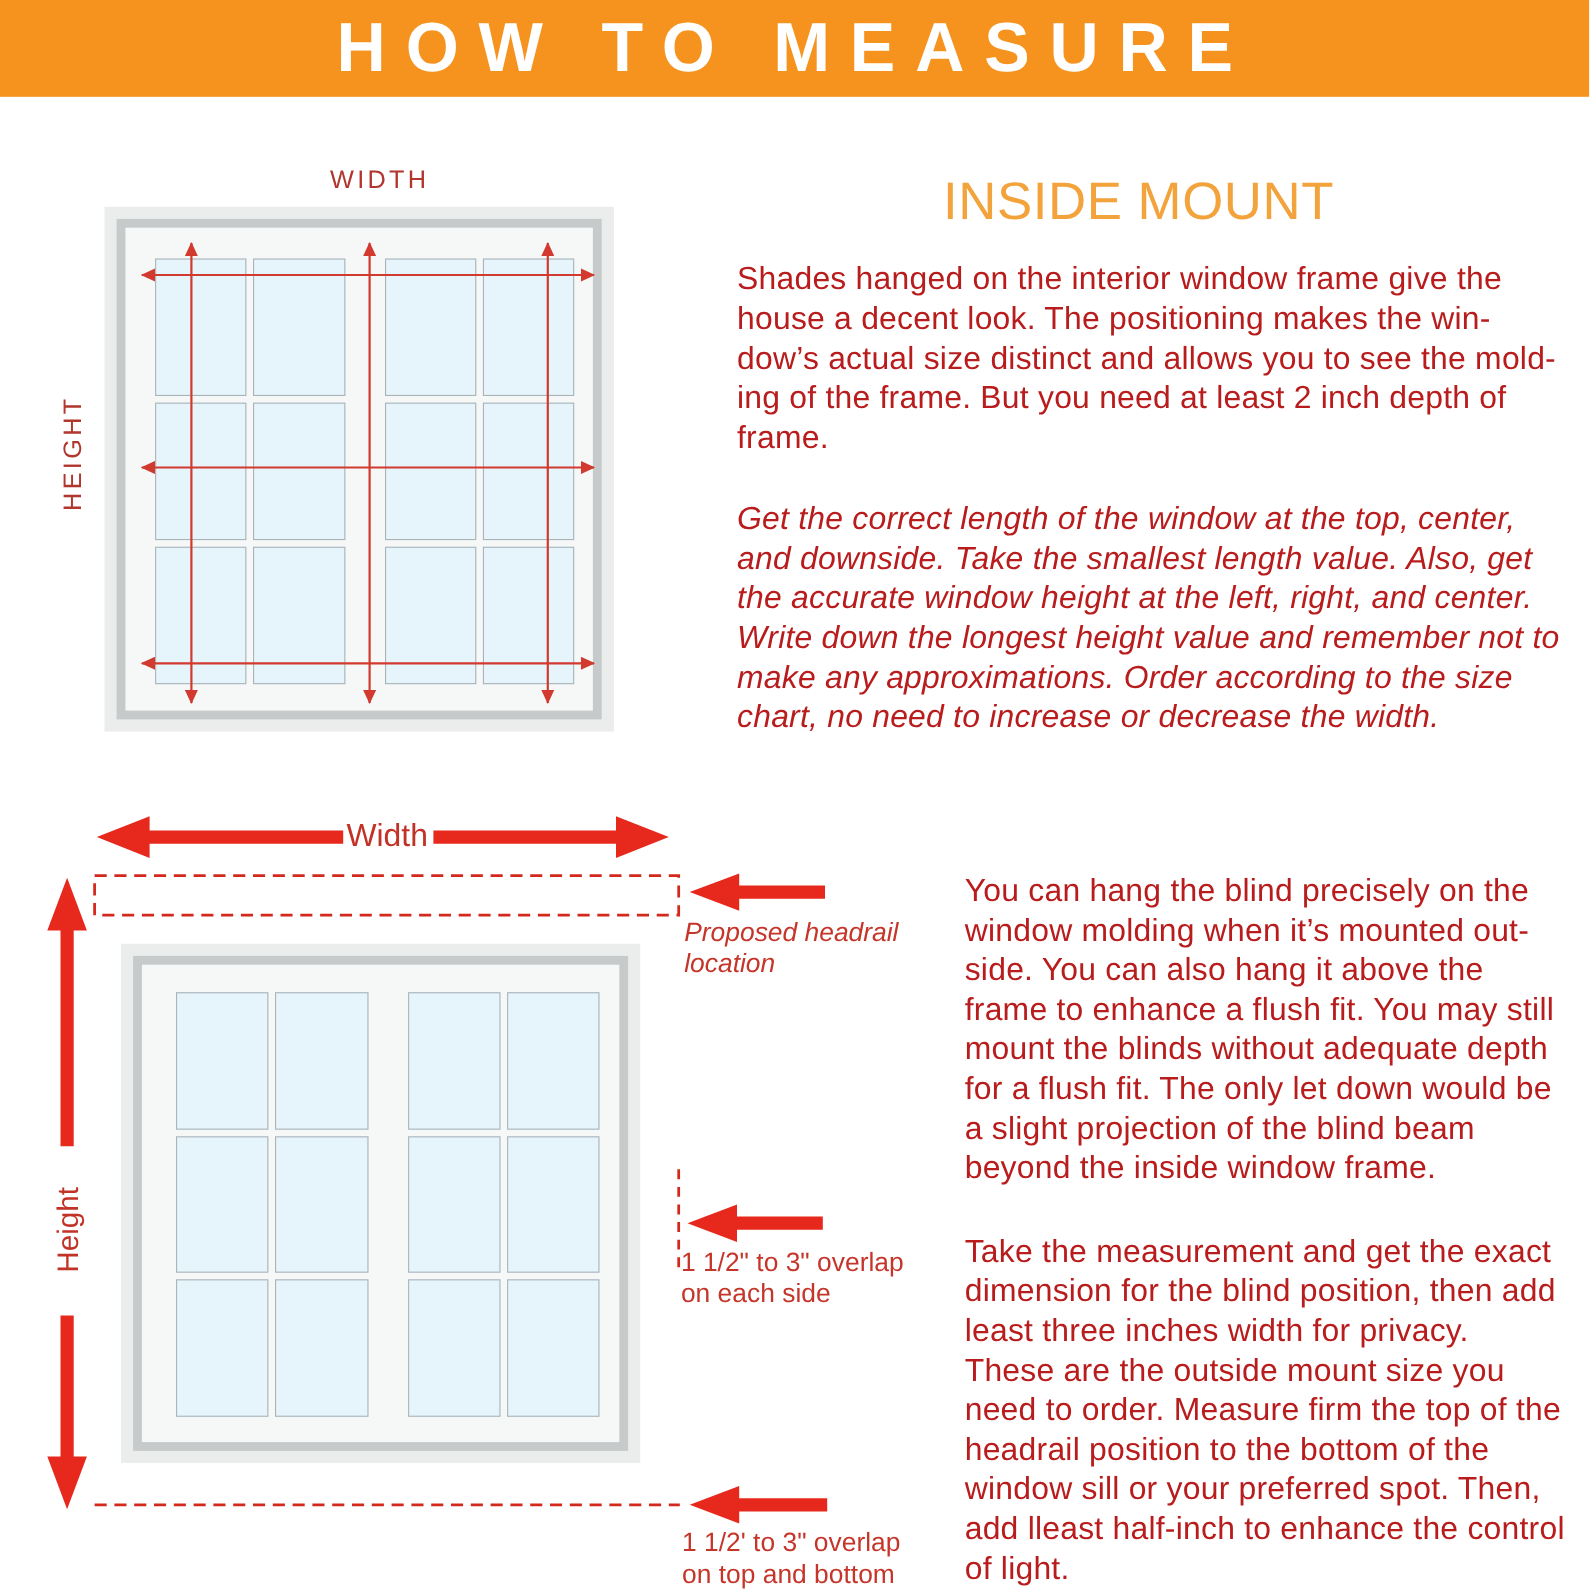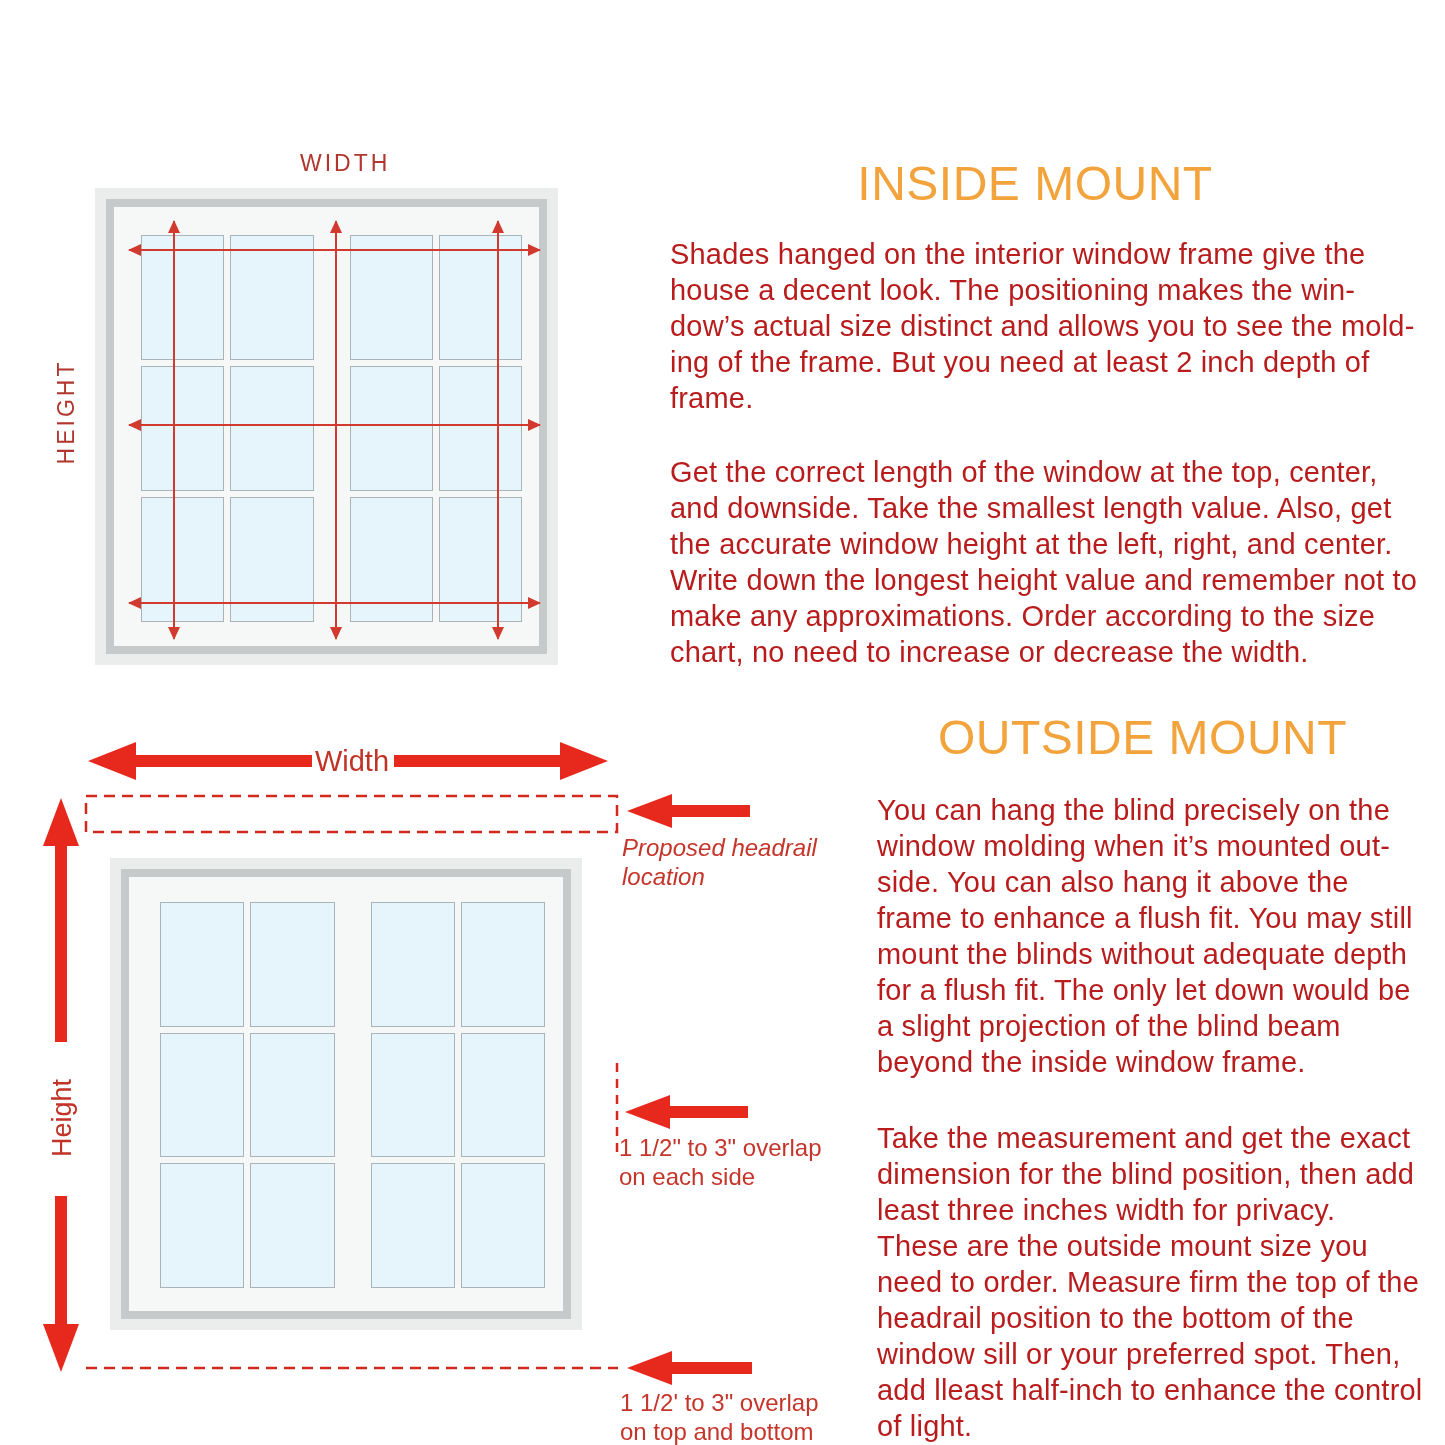--- a/index.html
+++ b/index.html
@@ -41,20 +41,23 @@
   .body-par{
     position:absolute;margin:2px;white-space:pre-line;color:#b91c1c;
     font-size:29px;line-height:36px;letter-spacing:0.2px;
   }
 </style>
 </head>
 <body>
 
 <div id="stage">
 
+  <header class="banner">
+    <h1>HOW TO MEASURE</h1>
+  </header>
 
   <div class="window win-top">
     <div class="w-mid">
       <div class="w-inner"></div>
     </div>
     <div class="panes">
       <div class="sash">
         <div class="pane"></div>
           <div class="pane"></div>
         <div class="pane"></div>
@@ -140,28 +143,27 @@
 on each side</div>
   <div class="lbl red-note" style="left:620px;top:1388px;">1 1/2' to 3" overlap
 on top and bottom</div>
 
   <h2 class="mount-heading" style="left:645px;top:156px;width:780px;">INSIDE MOUNT</h2>
   <p class="body-par" style="left:668px;top:234px;width:765px;">Shades hanged on the interior window frame give the
 house a decent look. The positioning makes the win-
 dow’s actual size distinct and allows you to see the mold-
 ing of the frame. But you need at least 2 inch depth of
 frame.</p>
-  <p class="body-par" style="left:668px;top:452px;width:765px;">Get the correct length of the window at the top, center,
+  <p class="body-par" style="left:668px;top:452px;width:765px;font-style:italic;">Get the correct length of the window at the top, center,
 and downside. Take the smallest length value. Also, get
 the accurate window height at the left, right, and center.
 Write down the longest height value and remember not to
 make any approximations. Order according to the size
 chart, no need to increase or decrease the width.</p>
 
-  <h2 class="mount-heading" style="left:855px;top:710px;width:575px;">OUTSIDE MOUNT</h2>
   <p class="body-par" style="left:875px;top:790px;width:575px;">You can hang the blind precisely on the
 window molding when it’s mounted out-
 side. You can also hang it above the
 frame to enhance a flush fit. You may still
 mount the blinds without adequate depth
 for a flush fit. The only let down would be
 a slight projection of the blind beam
 beyond the inside window frame.</p>
   <p class="body-par" style="left:875px;top:1118px;width:575px;">Take the measurement and get the exact
 dimension for the blind position, then add

